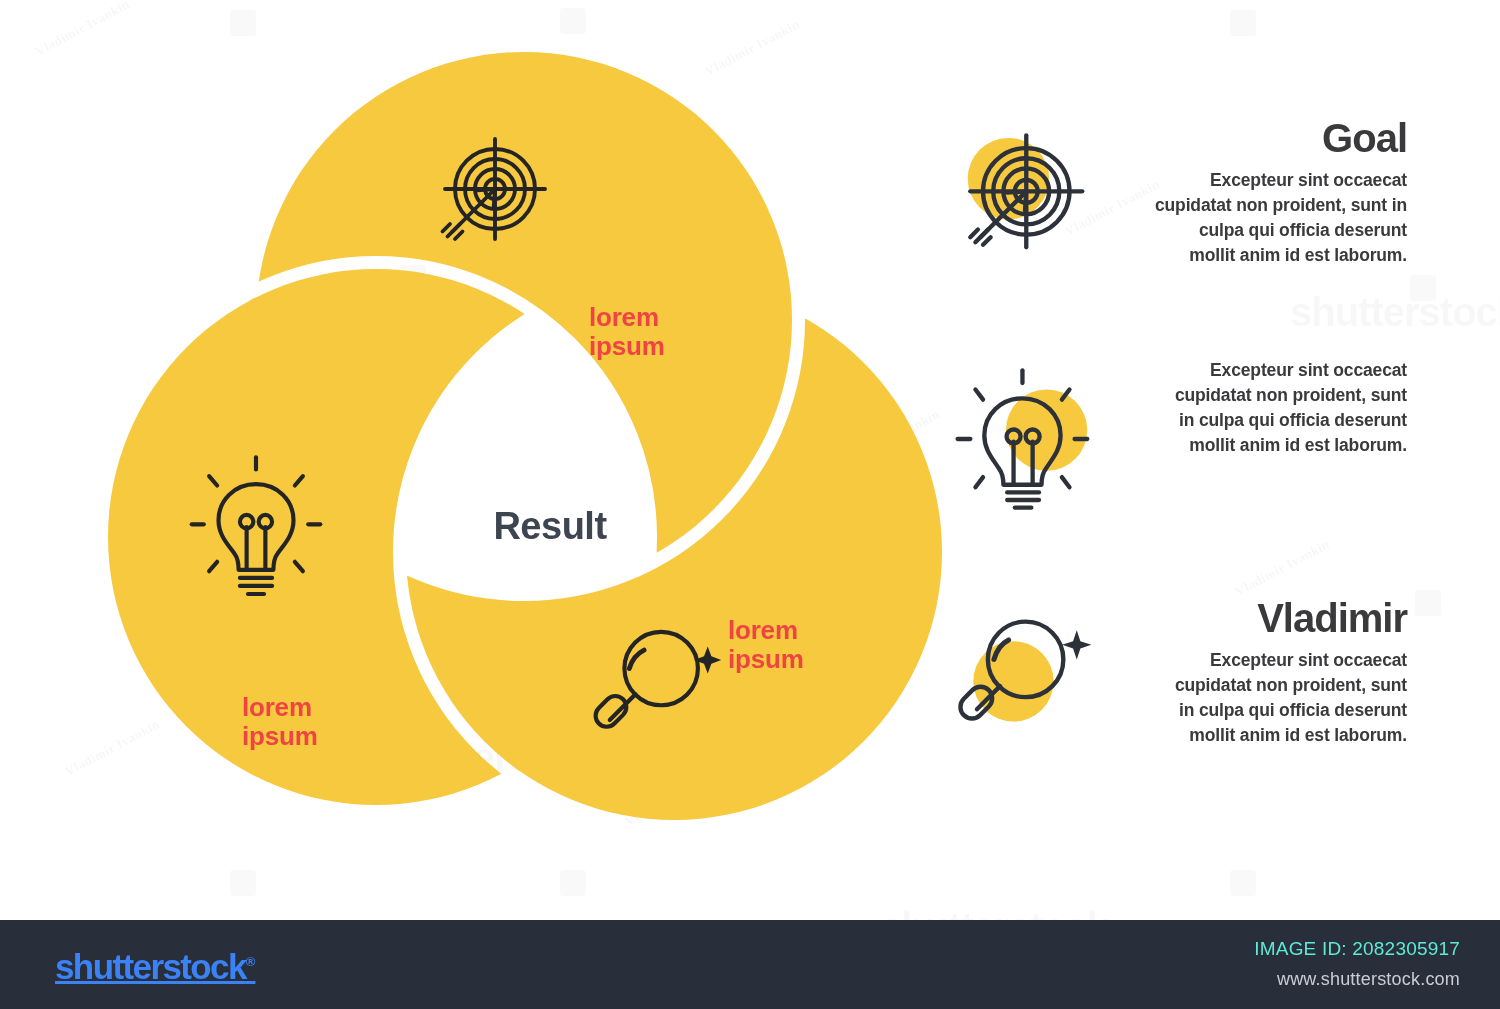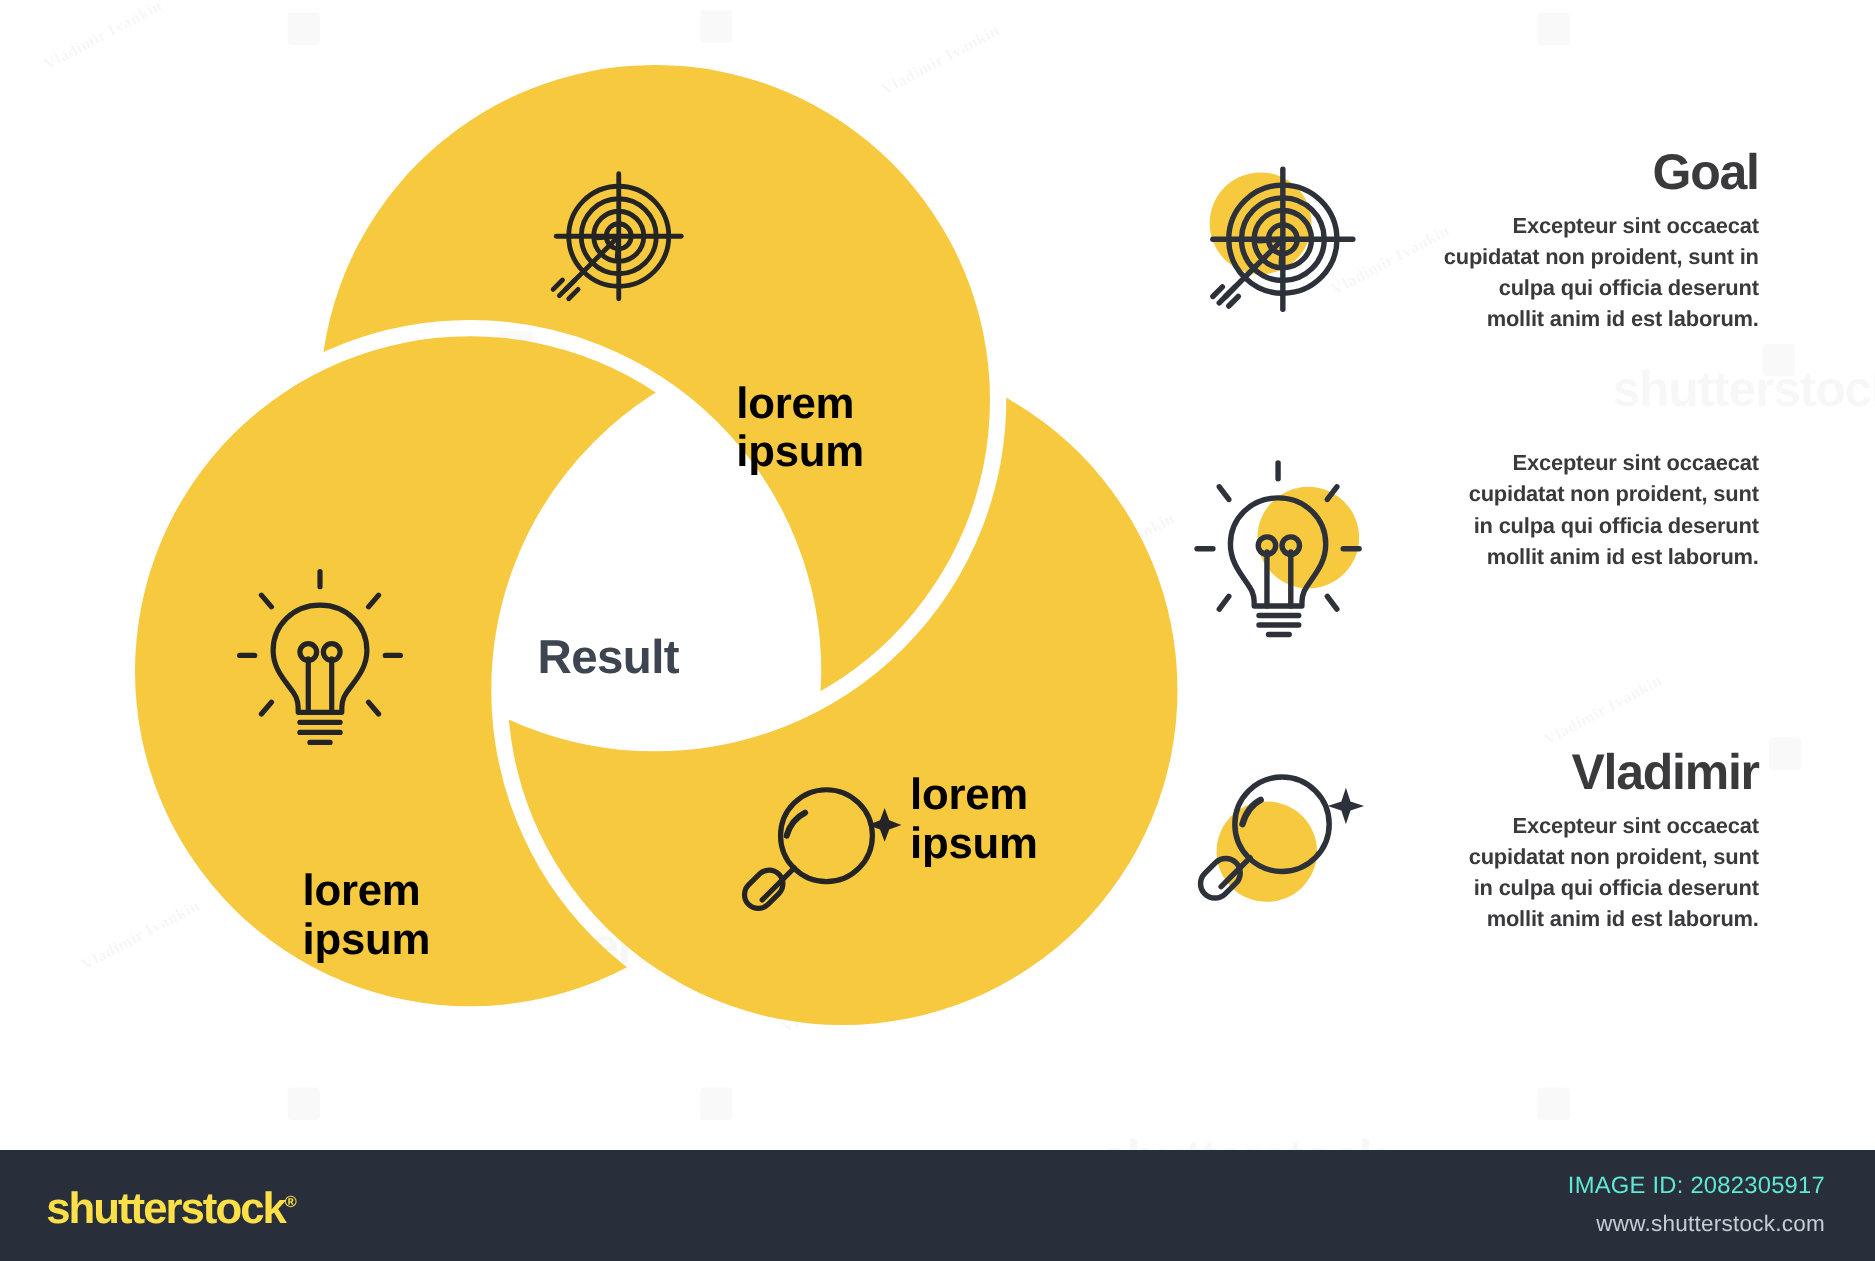--- a/index.html
+++ b/index.html
@@ -65,36 +65,36 @@
     top: 52px;
     width: 860px;
     height: 800px;
   }
   #venn-svg { display: block; }
 
   .venn-label {
     position: absolute;
     font-family: "Liberation Sans", sans-serif;
     font-weight: 700;
-    font-size: 35px;
+    font-size: 26px;
     line-height: 1.12;
-    color: #000000;
+    color: #ef4444;
     letter-spacing: -0.2px;
     white-space: pre-line;
   }
   #label-goal     { left: 497px; top: 251px; }
   #label-idea     { left: 150px; top: 641px; }
   #label-research { left: 636px; top: 564px; }
 
   #result-text {
     position: absolute;
     left: 338px;
     top: 453px;
     width: 240px;
-    text-align: left;
+    text-align: center;
     font-family: "Liberation Sans", sans-serif;
     font-weight: 700;
     font-size: 38px;
     letter-spacing: -0.5px;
     color: #3d4551;
   }
 
   .venn-icon { position: absolute; }
   #icon-goal-big     { left: 338px; top: 82px; }
   #icon-idea-big     { left: 96px; top: 400px; }
@@ -149,27 +149,28 @@
   #footer {
     position: absolute;
     left: 0;
     bottom: 0;
     width: 1500px;
     height: 89px;
     background: #282f3a;
   }
   #ss-logo {
     position: absolute;
-    left: 37px;
+    left: 55px;
     top: 27px;
     font-family: "Liberation Sans", sans-serif;
     font-weight: 700;
     font-size: 35px;
     letter-spacing: -1.6px;
-    color: #fde047;
+    color: #3b82f6;
+    text-decoration: underline;
   }
   #ss-logo .reg {
     font-size: 13px;
     vertical-align: super;
     letter-spacing: 0;
   }
   #image-id {
     position: absolute;
     right: 40px;
     top: 18px;

